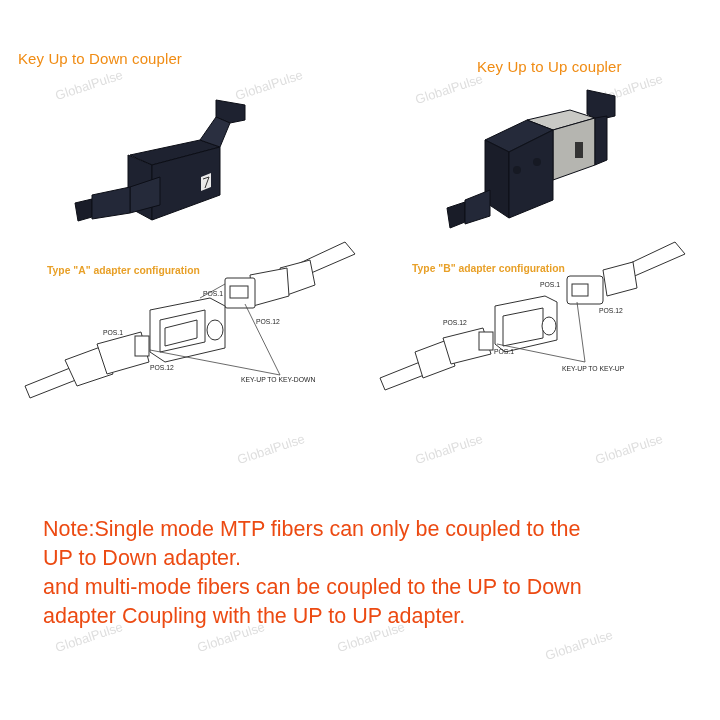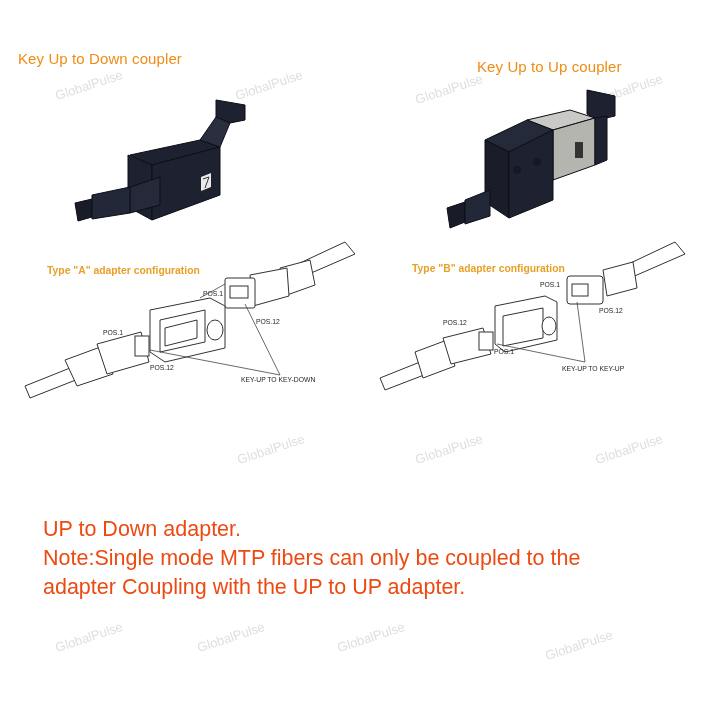--- a/index.html
+++ b/index.html
@@ -130,16 +130,17 @@
     <line x1="202" y1="62" x2="210" y2="122"></line>
   </g>
 </svg>
 <div class="abs lbl" style="left:540px;top:280px;">POS.1</div>
 <div class="abs lbl" style="left:599px;top:306px;">POS.12</div>
 <div class="abs lbl" style="left:443px;top:318px;">POS.12</div>
 <div class="abs lbl" style="left:494px;top:347px;">POS.1</div>
 <div class="abs lbl" style="left:562px;top:364px;">KEY-UP TO KEY-UP</div>
 
 <div class="abs" style="left:43px;top:515px;">
+  <div class="note">Note:Single mode MTP fibers can only be coupled to the</div>
   <div class="note">UP to Down adapter.</div>
-  <div class="note">Note:Single mode MTP fibers can only be coupled to the</div>
+  <div class="note">and multi-mode fibers can be coupled to the UP to Down</div>
   <div class="note">adapter Coupling with the UP to UP adapter.</div>
 </div>
 
 </body></html>

